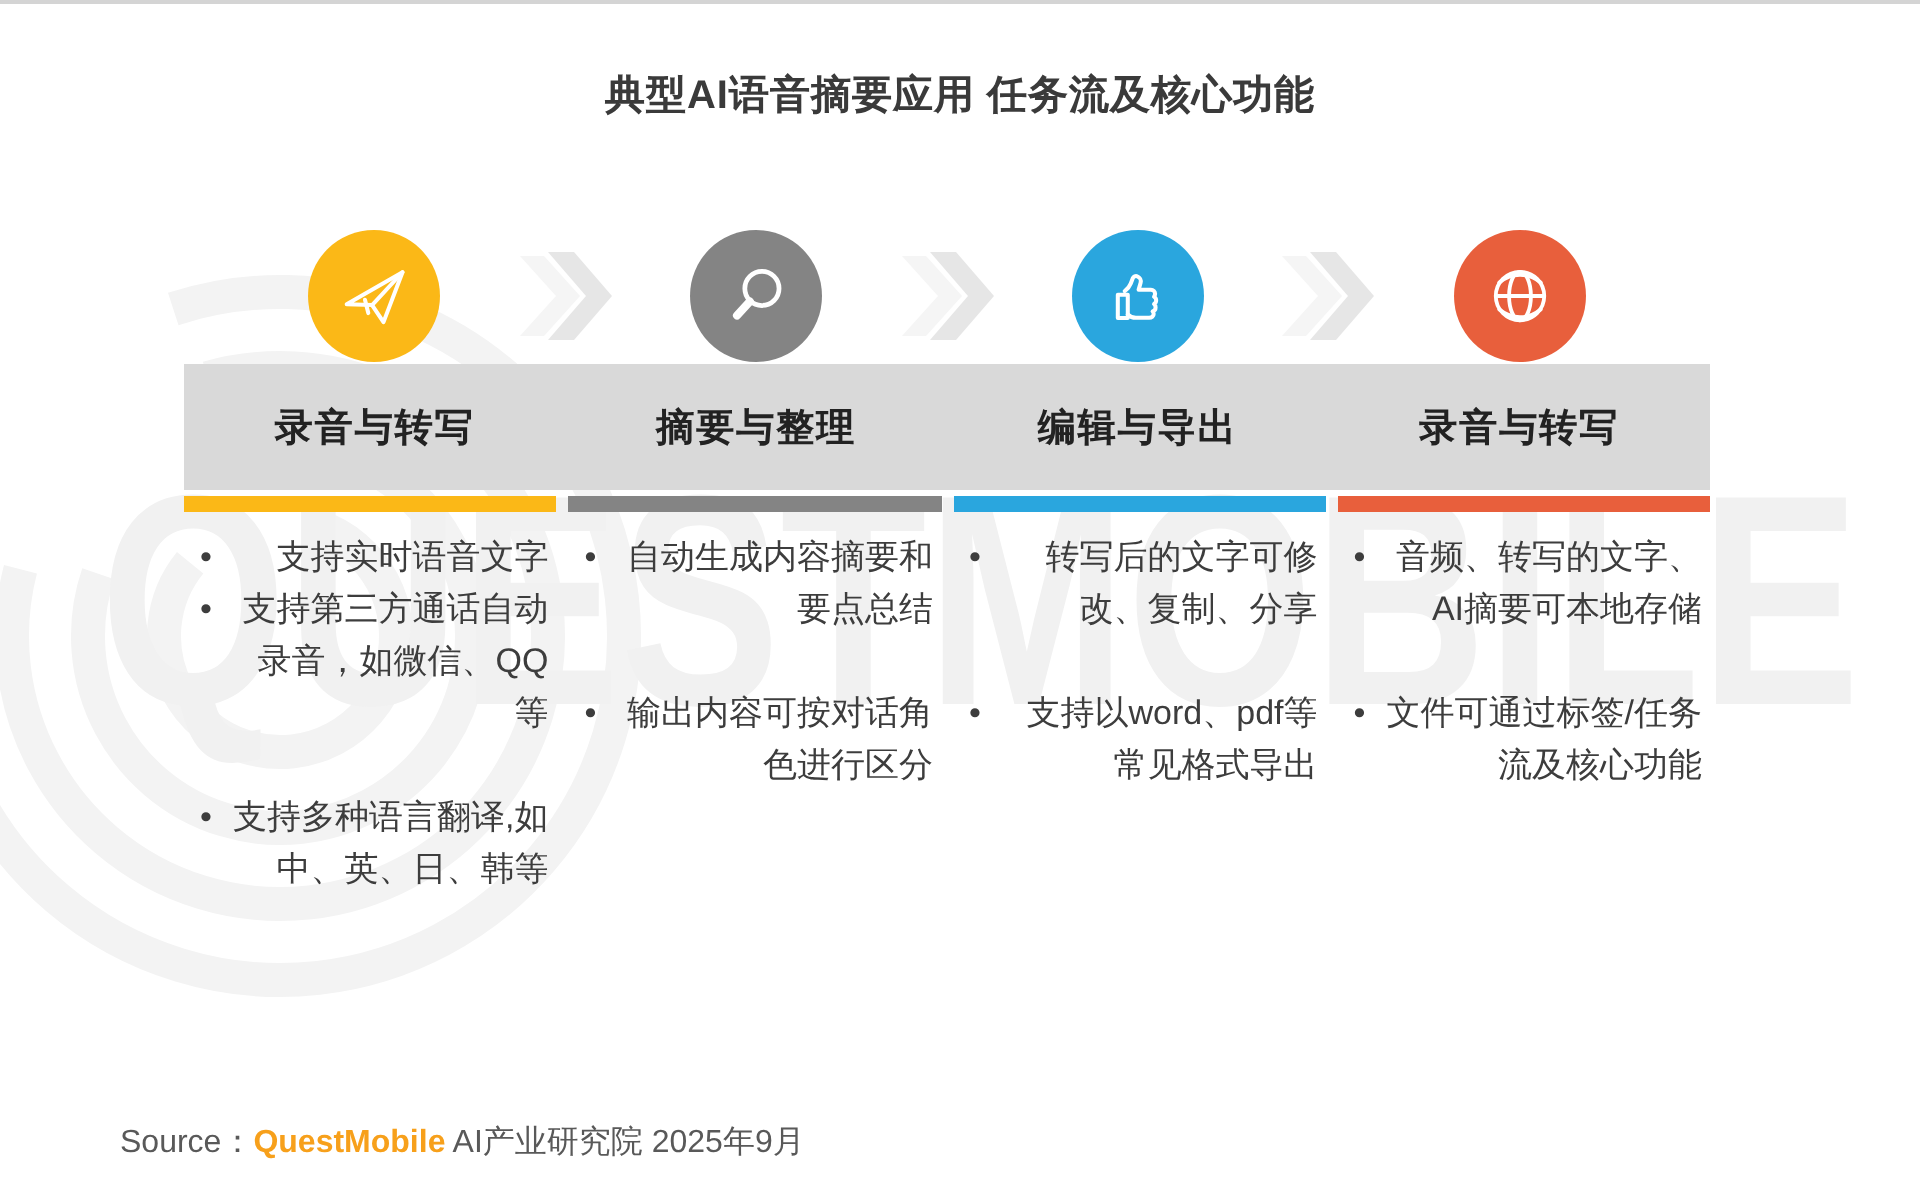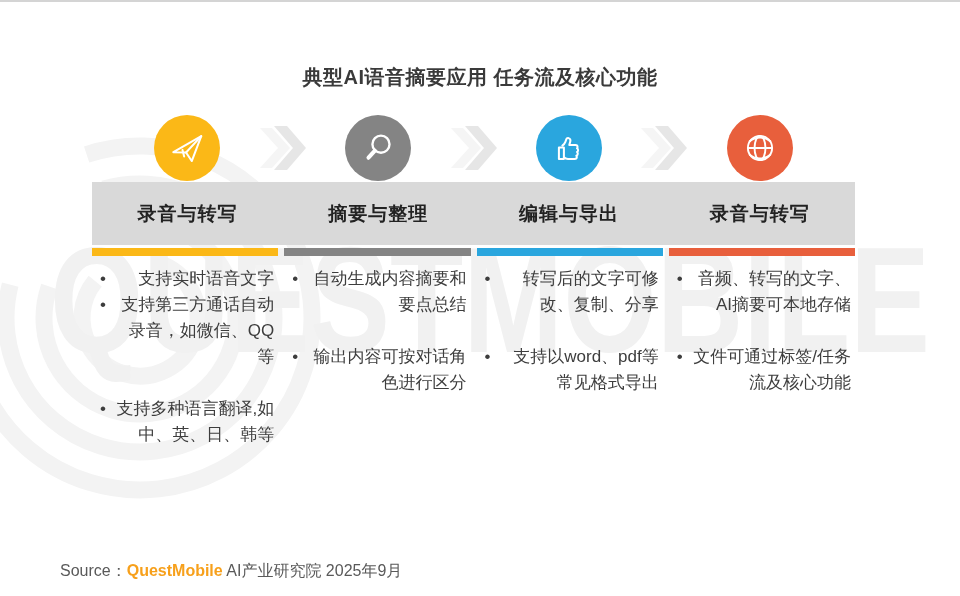--- a/index.html
+++ b/index.html
@@ -13,21 +13,21 @@
 
   
   .watermark{position:absolute;inset:0;z-index:0;pointer-events:none;}
   .wm-rings{position:absolute;left:-75px;top:118px;}
   .wm-text-svg{position:absolute;left:0;top:0;}
 
   
   .content{position:absolute;inset:0;z-index:1;}
 
   .title{
-    position:absolute;left:0;top:64px;width:960px;margin:0;
+    position:absolute;left:0;top:34px;width:960px;margin:0;
     text-align:center;font-size:20px;font-weight:700;color:#3a3a3a;
     letter-spacing:0.5px;
   }
 
   .flow{position:absolute;left:92px;top:115px;width:763px;}
 
   
   .icons-row{position:relative;height:67px;display:grid;grid-template-columns:repeat(4,1fr);}
   .icon-cell{display:flex;justify-content:center;}
   .circle{

